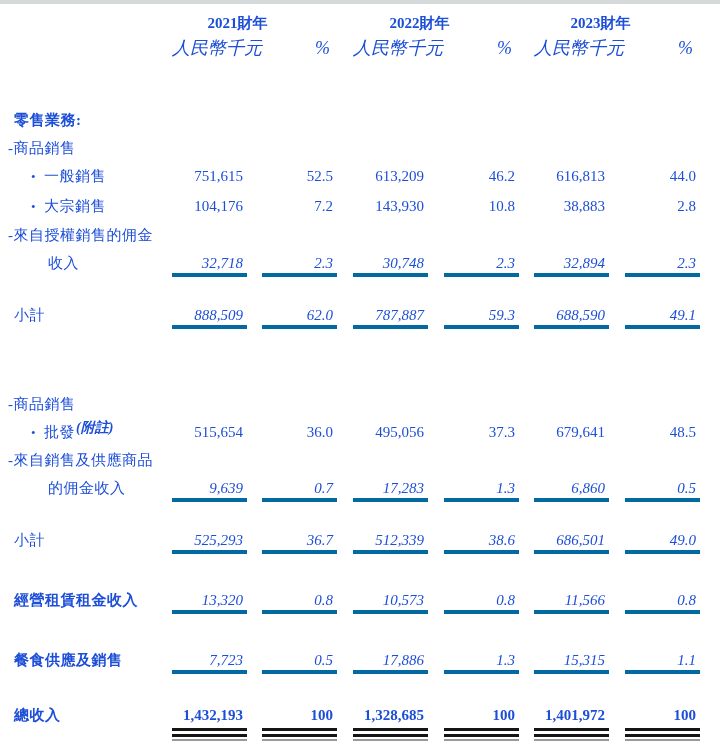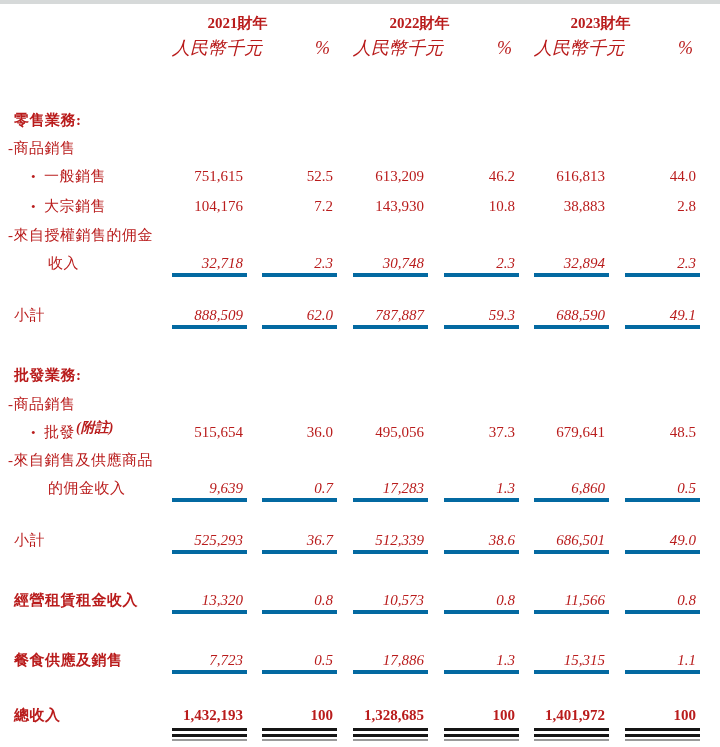--- a/index.html
+++ b/index.html
@@ -1,19 +1,19 @@
 <!DOCTYPE html>
 <html><head>
 <meta charset="utf-8">
 <style>
   html,body{margin:0;padding:0;background:#fff;}
   .page{
     position:relative;width:720px;height:747px;background:#ffffff;overflow:hidden;
     font-family:"Liberation Serif","DejaVu Serif",serif;
-    color:#b91c1c;font-size:15px;line-height:20px;
+    color:#1d4ed8;font-size:15px;line-height:20px;
   }
   .topbar{position:absolute;top:0;left:0;width:720px;height:4px;background:#d6d9d9;}
 
   
   .yearlbl{position:absolute;top:13px;width:135px;text-align:center;font-weight:bold;white-space:nowrap;}
   .y1{left:170px}.y2{left:352px}.y3{left:533px}
   .units{position:absolute;top:38px;left:0;width:720px;height:24px;}
   .units .cell{font-style:italic;font-size:18px;padding-right:7px;}
 
   
@@ -108,23 +108,20 @@
   <div class="row u" style="top:305px">
     <span class="label">小計</span>
     <span class="cell a1">888,509</span>
     <span class="cell p1">62.0</span>
     <span class="cell a2">787,887</span>
     <span class="cell p2">59.3</span>
     <span class="cell a3">688,590</span>
     <span class="cell p3">49.1</span>
   </div>
 
-  <div class="row sec" style="top:365px">
-    <span class="label">批發業務:</span>
-  </div>
 
   <div class="row dash" style="top:394px">
     <span class="label">-商品銷售</span>
   </div>
 
   <div class="row bul" style="top:422px">
     <span class="label"><span class="marker">•</span><span>批發</span><span class="sup">(附註)</span></span>
     <span class="cell a1">515,654</span>
     <span class="cell p1">36.0</span>
     <span class="cell a2">495,056</span>

